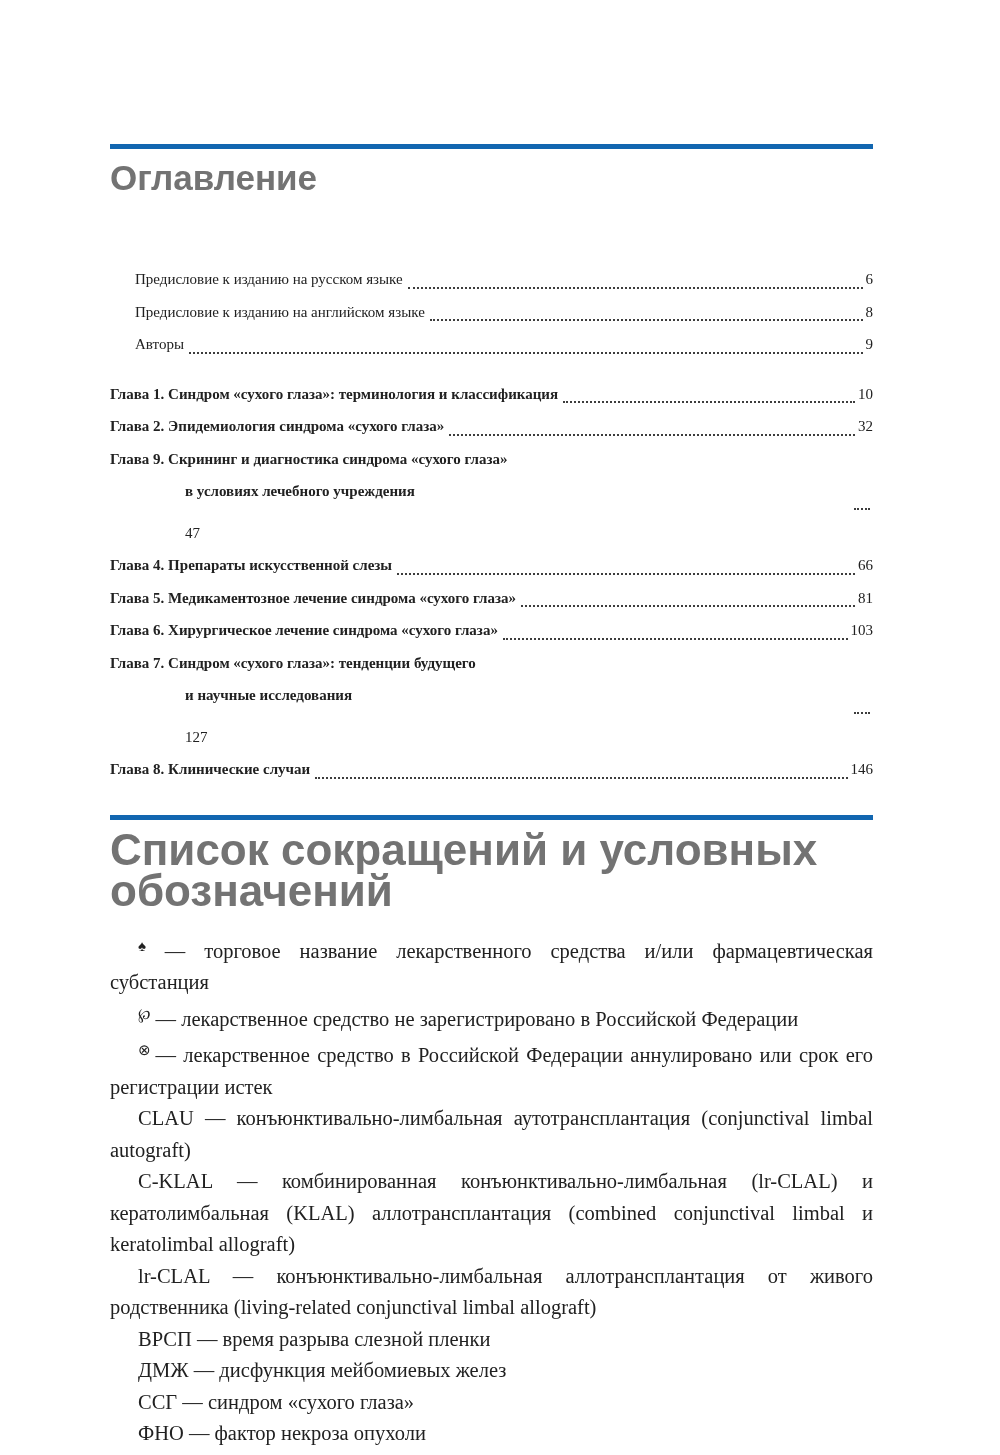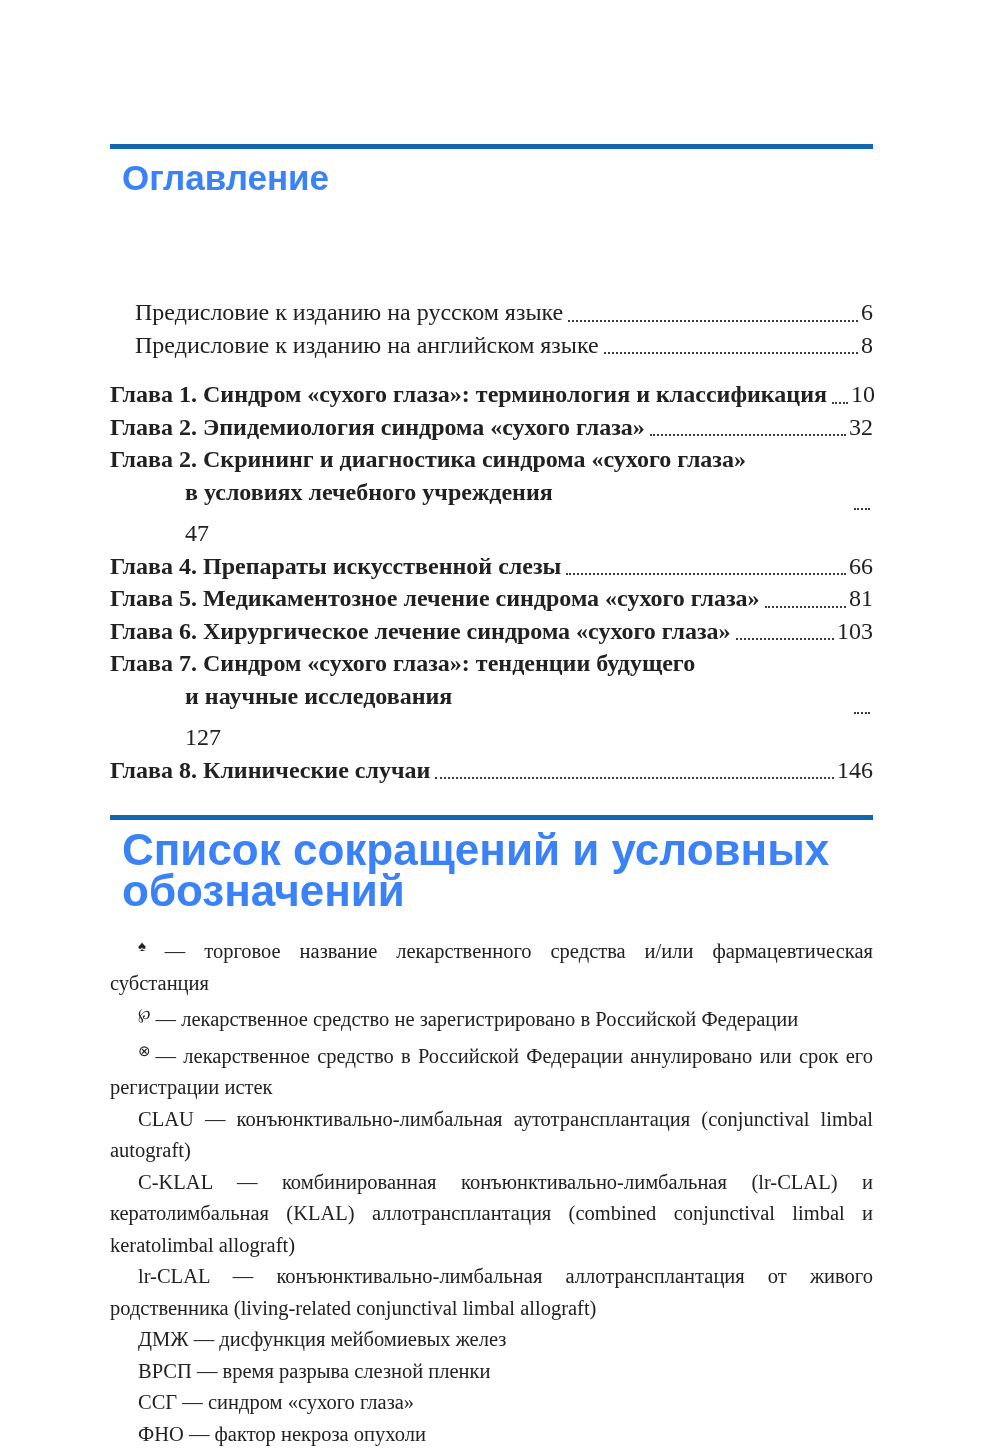--- a/index.html
+++ b/index.html
@@ -14,27 +14,27 @@
   }
   .content { padding: 0 127px 0 110px; }
 
   .rule { height: 5px; background: #1266b0; }
   .rule-top  { margin-top: 144px; }
   .rule-abbr { margin-top: 29px; }
 
   h1 {
     font-family: "Liberation Sans", sans-serif;
     font-weight: 700;
-    color: #3b82f6;
-    margin: 12px;
+    color: #737373;
+    margin: 0;
   }
   .h-toc  { font-size: 35px; line-height: 40px; margin-top: 9px; }
   .h-abbr { font-size: 44px; line-height: 41px; margin-top: 9px; }
 
-  .toc { margin-top: 98px; font-size: 24px; }
+  .toc { margin-top: 65px; font-size: 15px; }
   .toc-row { display: flex; align-items: baseline; line-height: 32.5px; }
   .toc-row .t { white-space: nowrap; }
   .fm { padding-left: 25px; }
   .ch .t, .l1 { font-weight: 700; }
   .l1 { line-height: 32.5px; }
   .l2 { padding-left: 75px; flex-direction: column; }
   .pg { font-weight: 400; }
   .leader {
     flex: 1 1 auto;
     min-width: 16px;
@@ -62,37 +62,42 @@
     <div class="toc-row fm">
       <span class="t">Предисловие к изданию на русском языке</span>
       <span class="leader"></span>
       <span class="pg">6</span>
     </div>
     <div class="toc-row fm">
       <span class="t">Предисловие к изданию на английском языке</span>
       <span class="leader"></span>
       <span class="pg">8</span>
     </div>
+    <div class="toc-row fm">
+      <span class="t">Авторы</span>
+      <span class="leader"></span>
+      <span class="pg">9</span>
+    </div>
 
     <div class="chapters">
 
       <div class="toc-row ch">
         <span class="t">Глава 1. Синдром «сухого глаза»: терминология и классификация</span>
         <span class="leader"></span>
         <span class="pg">10</span>
       </div>
 
       <div class="toc-row ch">
         <span class="t">Глава 2. Эпидемиология синдрома «сухого глаза»</span>
         <span class="leader"></span>
         <span class="pg">32</span>
       </div>
 
       <div>
-        <div class="l1">Глава 2. Скрининг и диагностика синдрома «сухого глаза»</div>
+        <div class="l1">Глава 9. Скрининг и диагностика синдрома «сухого глаза»</div>
         <div class="toc-row ch l2">
           <span class="t">в условиях лечебного учреждения</span>
           <span class="leader"></span>
           <span class="pg">47</span>
         </div>
       </div>
 
       <div class="toc-row ch">
         <span class="t">Глава 4. Препараты искусственной слезы</span>
         <span class="leader"></span>
@@ -143,23 +148,23 @@
 
     <p><span class="sym">⊗</span><span>— лекарственное средство в Российской Федерации аннулировано или срок его регистрации истек</span></p>
 
     <p><span>CLAU — конъюнктивально-лимбальная аутотрансплантация (conjunctival limbal autograft)</span></p>
 
     <p><span>C-KLAL — комбинированная конъюнктивально-лимбальная (lr-CLAL) и кератолимбальная (KLAL) аллотрансплантация (combined conjunctival limbal и keratolimbal allograft)</span></p>
 
     <p><span>lr-CLAL — конъюнктивально-лимбальная аллотрансплантация от живого родственника (living-related conjunctival limbal allograft)</span></p>
 
 
+    <p><span>ВРСП — время разрыва слезной пленки</span></p>
+
     <p><span>ДМЖ — дисфункция мейбомиевых желез</span></p>
-
-    <p><span>ВРСП — время разрыва слезной пленки</span></p>
 
     <p><span>ССГ — синдром «сухого глаза»</span></p>
 
     <p><span>ФНО — фактор некроза опухоли</span></p>
 
 
   </div>
 
 </div>
 

